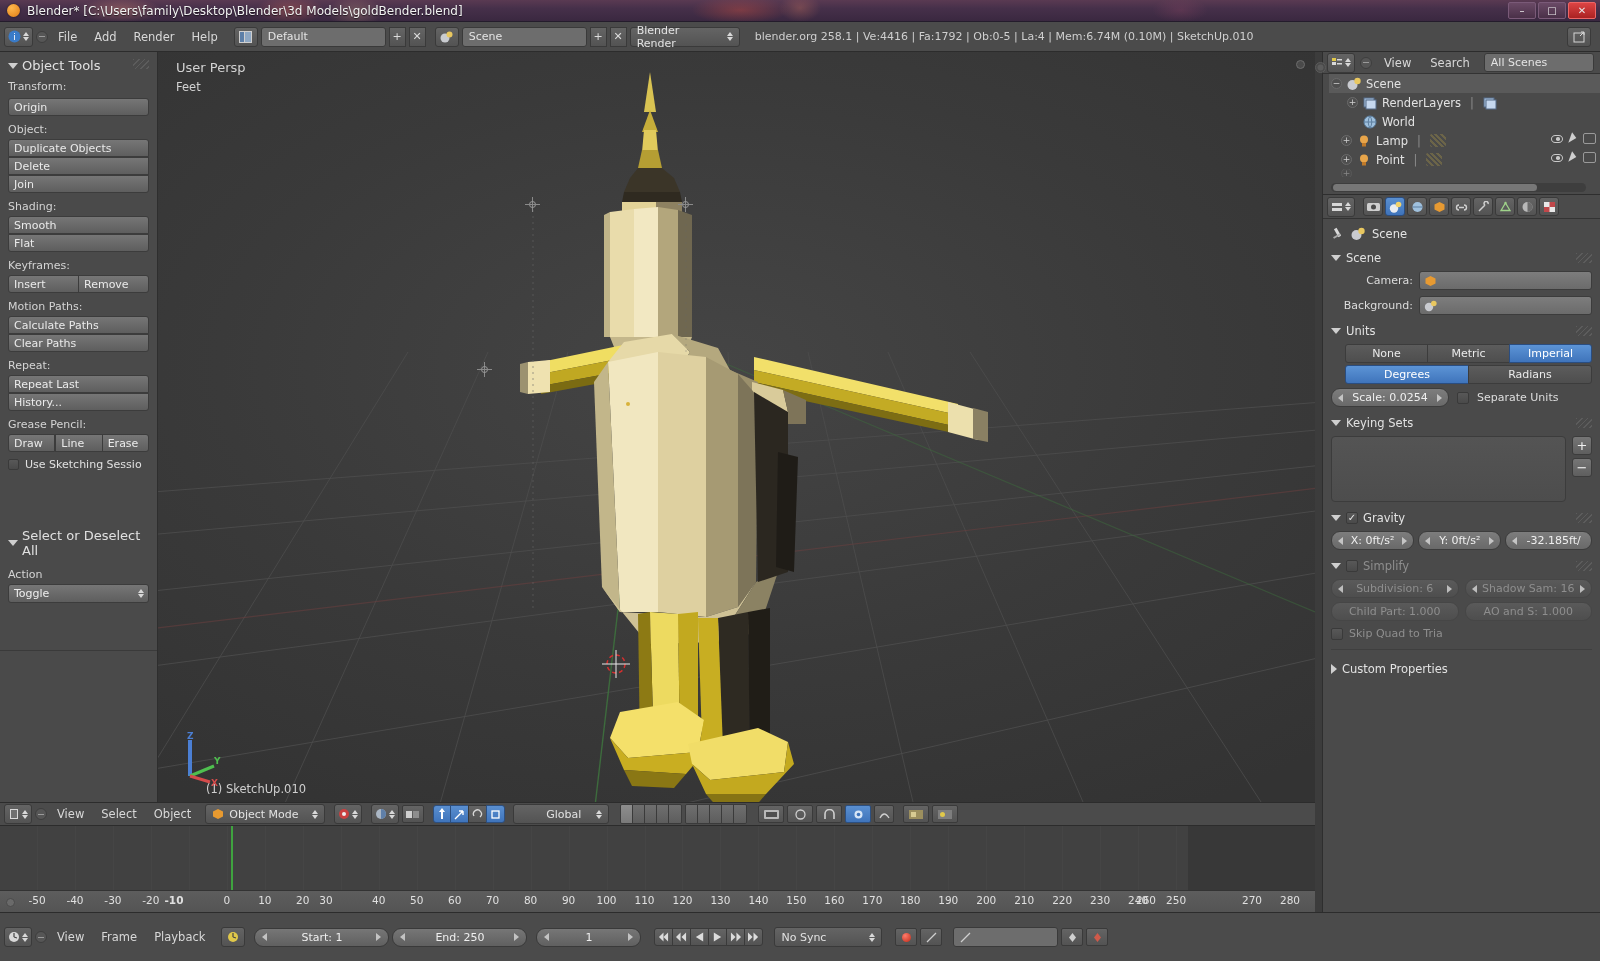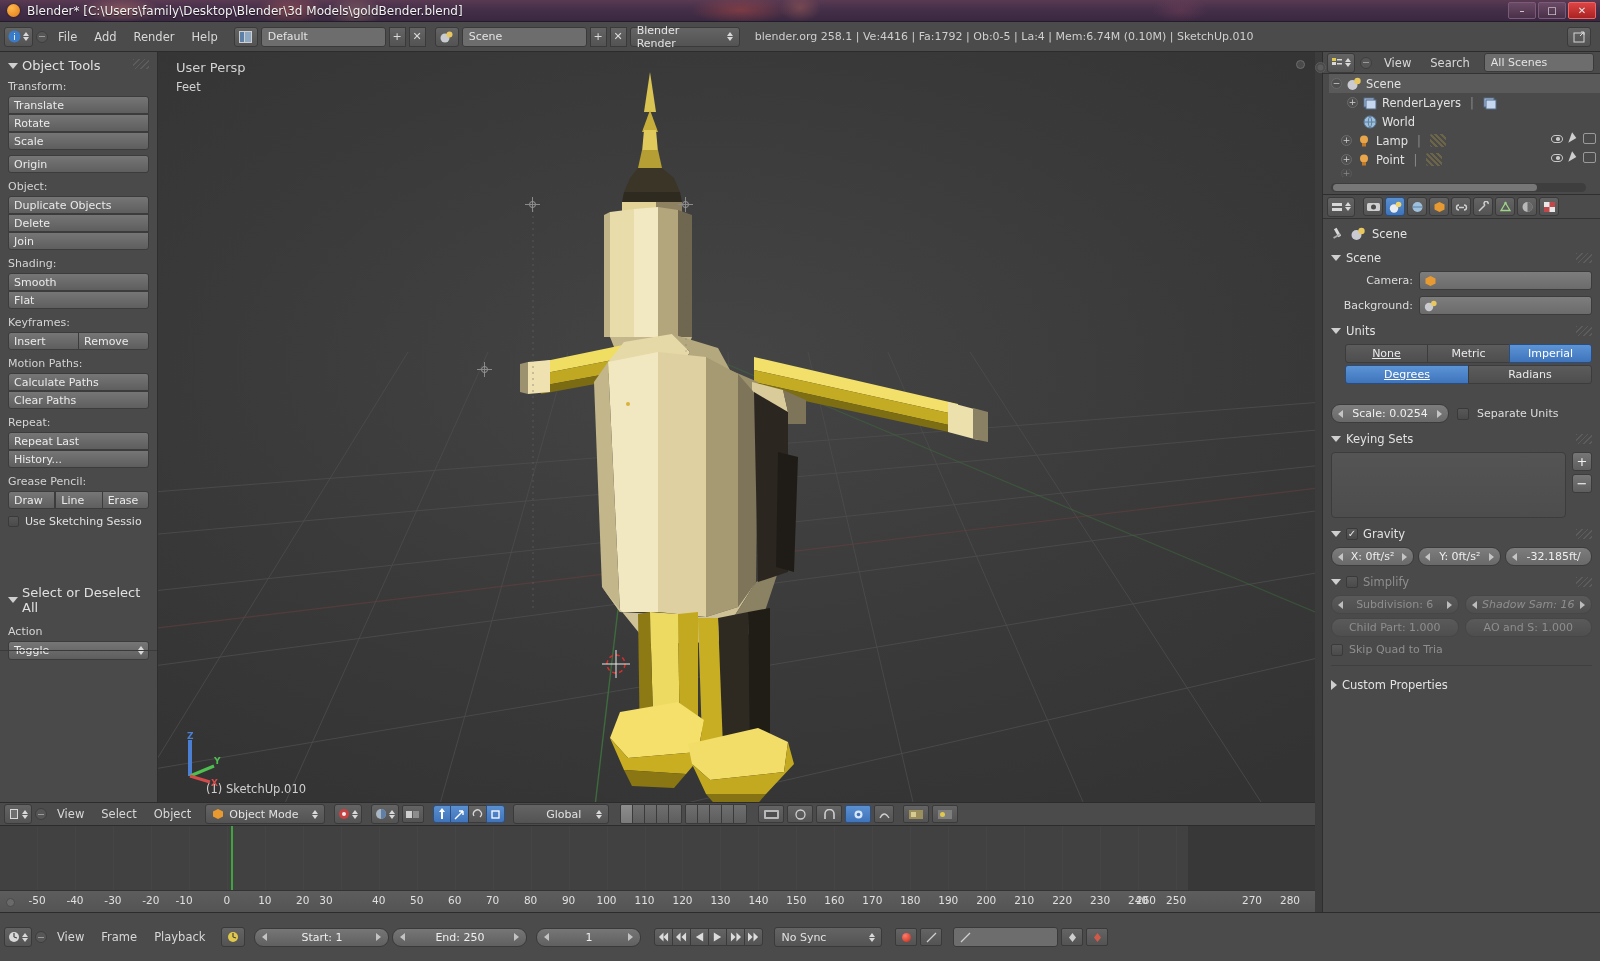--- a/index.html
+++ b/index.html
@@ -249,21 +249,21 @@
   .sect-head .grip{top:2px;}
   .prow{display:flex;align-items:center;gap:6px;margin-bottom:6px;}
   .plabel{width:82px;text-align:right;color:#dcdcdc;font-size:11px;}
   .pfield{flex:1;height:19px;display:flex;align-items:center;gap:6px;
     background:linear-gradient(to bottom,#7d7d7d,#6b6b6b);
     border:1px solid #3c3c3c;border-radius:3px;padding:0 4px;}
   .seg{display:flex;width:100%;margin-bottom:2px;}
   .seg > div{flex:1;height:19px;line-height:18px;text-align:center;font-size:11px;
     border:1px solid #3c3c3c;color:#eaeaea;
     background:linear-gradient(to bottom,#5c5c5c,#4e4e4e);margin-left:-1px;}
-  .seg > div:first-child{border-radius:3px 0 0 3px;margin-left:14px;text-decoration:underline;}
+  .seg > div:first-child{border-radius:3px 0 0 3px;margin-left:14px;}
   .seg > div:last-child{border-radius:0 3px 3px 0;}
   .seg > div.on{background:linear-gradient(to bottom,#5c94d6,#3f74bb);
     border-color:#2a4d80;color:#fff;}
   .pill{height:19px;display:flex;align-items:center;justify-content:center;gap:5px;
     border:1px solid #3c3c3c;border-radius:9px;
     background:linear-gradient(to bottom,#7d7d7d,#696969);color:#efefef;font-size:11px;
     padding:0 6px;}
   .pill.dis{background:linear-gradient(to bottom,#5a5a5a,#4e4e4e);color:#8e8e8e;
     border-color:#464646;}
   .keybox{height:66px;border:1px solid #3c3c3c;border-radius:4px;
@@ -349,25 +349,20 @@
 </div>
 
 <div id="toolshelf">
   <div class="panel-head">
     <span class="tri"></span>
     <span>Object Tools</span>
     <span class="grip"></span>
   </div>
 
   <div class="sub-label">Transform:</div>
-  <div class="btn-group">
-    <div class="btn">Translate</div>
-    <div class="btn">Rotate</div>
-    <div class="btn">Scale</div>
-  </div>
   <div class="btn-group single" style="margin-top:6px;">
     <div class="btn">Origin</div>
   </div>
 
   <div class="sub-label">Object:</div>
   <div class="btn-group">
     <div class="btn">Duplicate Objects</div>
     <div class="btn">Delete</div>
     <div class="btn">Join</div>
   </div>
@@ -753,21 +748,21 @@
       <div class="tl-vgrid" style="left: 1290px;"></div>
     </div>
   <div id="tl-shade"></div>
   <div id="tl-playhead"></div>
   <div id="tl-ruler">
     <div id="tl-dot"></div>
   <div class="tick" style="left: 37px;">-50</div>
       <div class="tick" style="left: 74.9697px;">-40</div>
       <div class="tick" style="left: 112.939px;">-30</div>
       <div class="tick" style="left: 150.909px;">-20</div>
-      <div class="tick" style="left: 184px;">-10</div>
+      <div class="tick" style="left: 174px; font-weight: bold;">-10</div>
       <div class="tick" style="left: 226.848px;">0</div>
       <div class="tick" style="left: 264.818px;">10</div>
       <div class="tick" style="left: 302.788px;">20</div>
       <div class="tick" style="left: 326px;">30</div>
       <div class="tick" style="left: 378.727px;">40</div>
       <div class="tick" style="left: 416.697px;">50</div>
       <div class="tick" style="left: 454.667px;">60</div>
       <div class="tick" style="left: 492.636px;">70</div>
       <div class="tick" style="left: 530.606px;">80</div>
       <div class="tick" style="left: 568.576px;">90</div>
@@ -1127,21 +1122,21 @@
     </div>
     <div class="seg">
       <div>None</div>
       <div>Metric</div>
       <div class="on">Imperial</div>
     </div>
     <div class="seg">
       <div class="on">Degrees</div>
       <div>Radians</div>
     </div>
-    <div style="display:flex;gap:8px;align-items:center;margin-top:20px;">
+    <div style="display:flex;gap:8px;align-items:center;margin-top:4px;">
       <span class="pill" style="width:118px;">
         <span class="arr-l"></span>
         <span style="flex:1;text-align:center;">Scale: 0.0254</span>
         <span class="arr-r"></span>
       </span>
       <span class="chk2"></span>
       <span style="font-size:11px;color:#dedede;">Separate Units</span>
     </div>
 
     <div class="sect-head">
@@ -1187,21 +1182,21 @@
       <span class="grip"></span>
     </div>
     <div style="display:flex;gap:6px;margin-bottom:4px;">
       <span class="pill dis" style="flex:1;">
         <span class="arr-l"></span>
         <span style="flex:1;text-align:center;">Subdivision: 6</span>
         <span class="arr-r"></span>
       </span>
       <span class="pill dis" style="flex:1;">
         <span class="arr-l"></span>
-        <span style="flex:1;text-align:center;font-style:italic;">Shadow Sam: 16</span>
+        <span style="flex:1;text-align:center;">Shadow Sam: 16</span>
         <span class="arr-r"></span>
       </span>
     </div>
     <div style="display:flex;gap:6px;margin-bottom:6px;">
       <span class="pill dis" style="flex:1;">Child Part: 1.000</span>
       <span class="pill dis" style="flex:1;">AO and S: 1.000</span>
     </div>
     <div style="display:flex;align-items:center;gap:6px;">
       <span class="chk2"></span>
       <span class="dim" style="font-size:11px;">Skip Quad to Tria</span>

